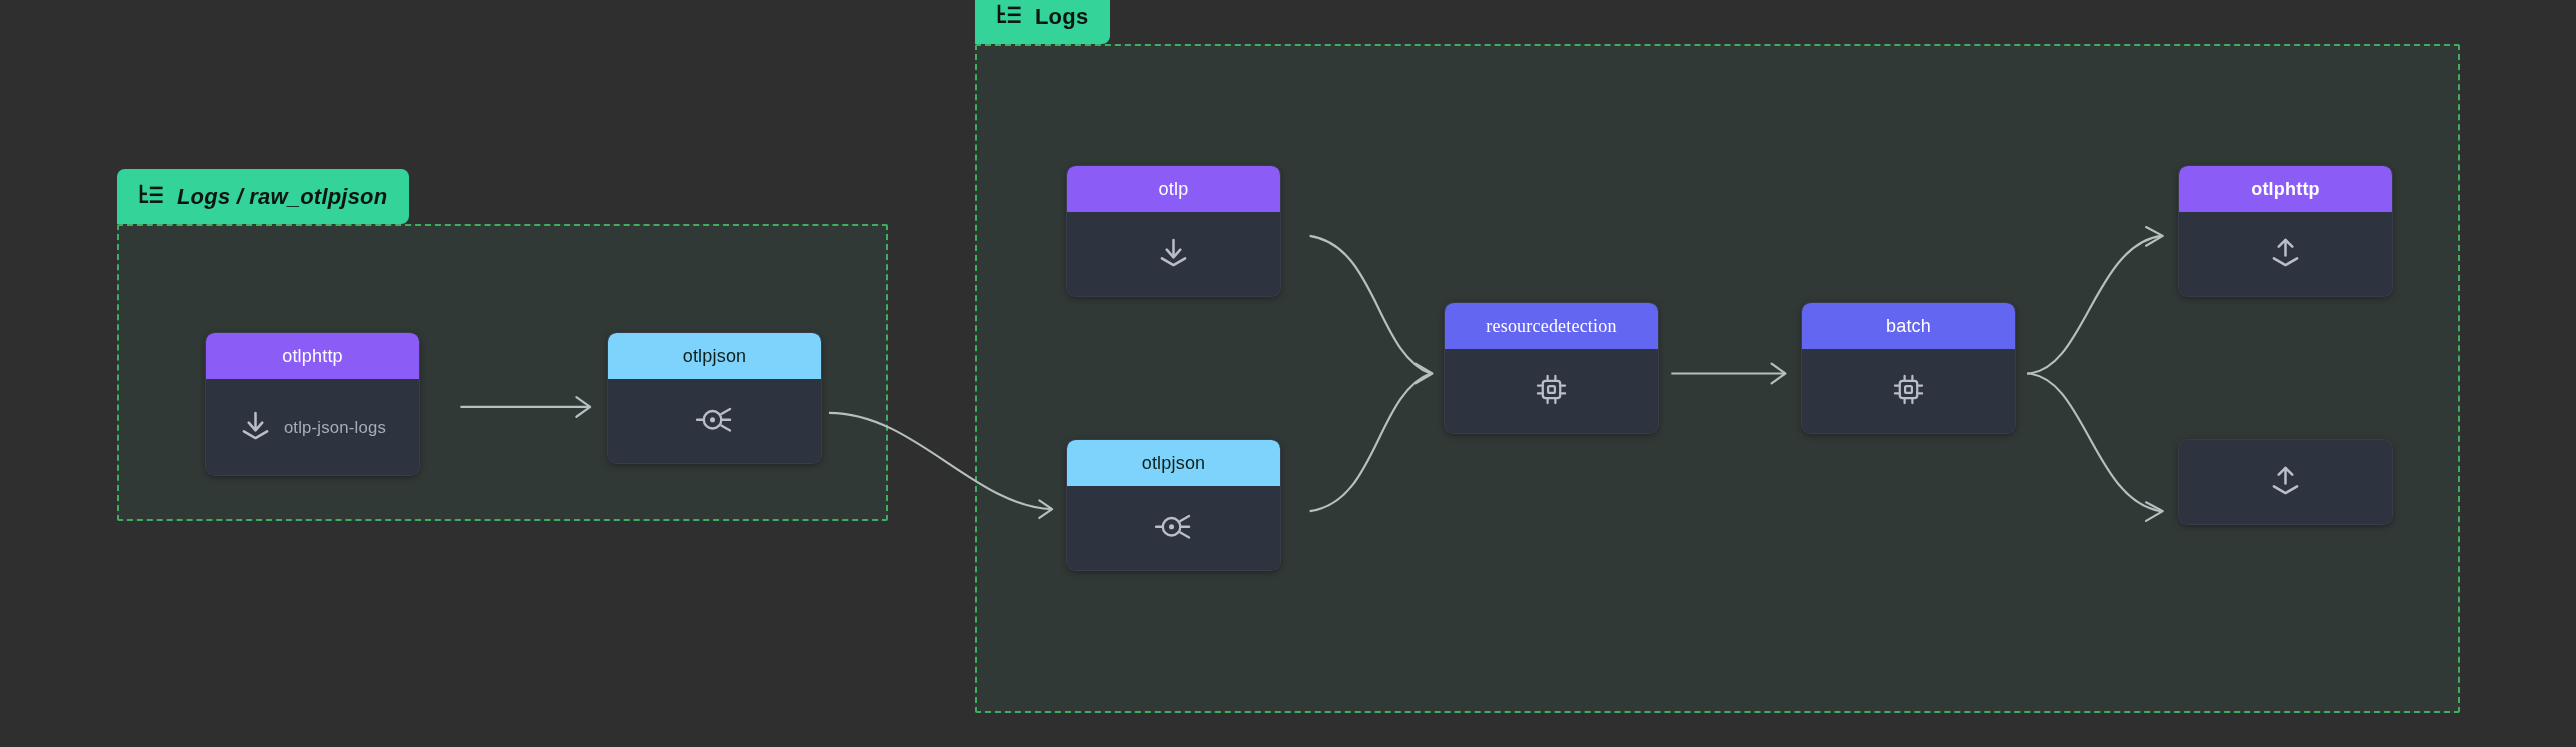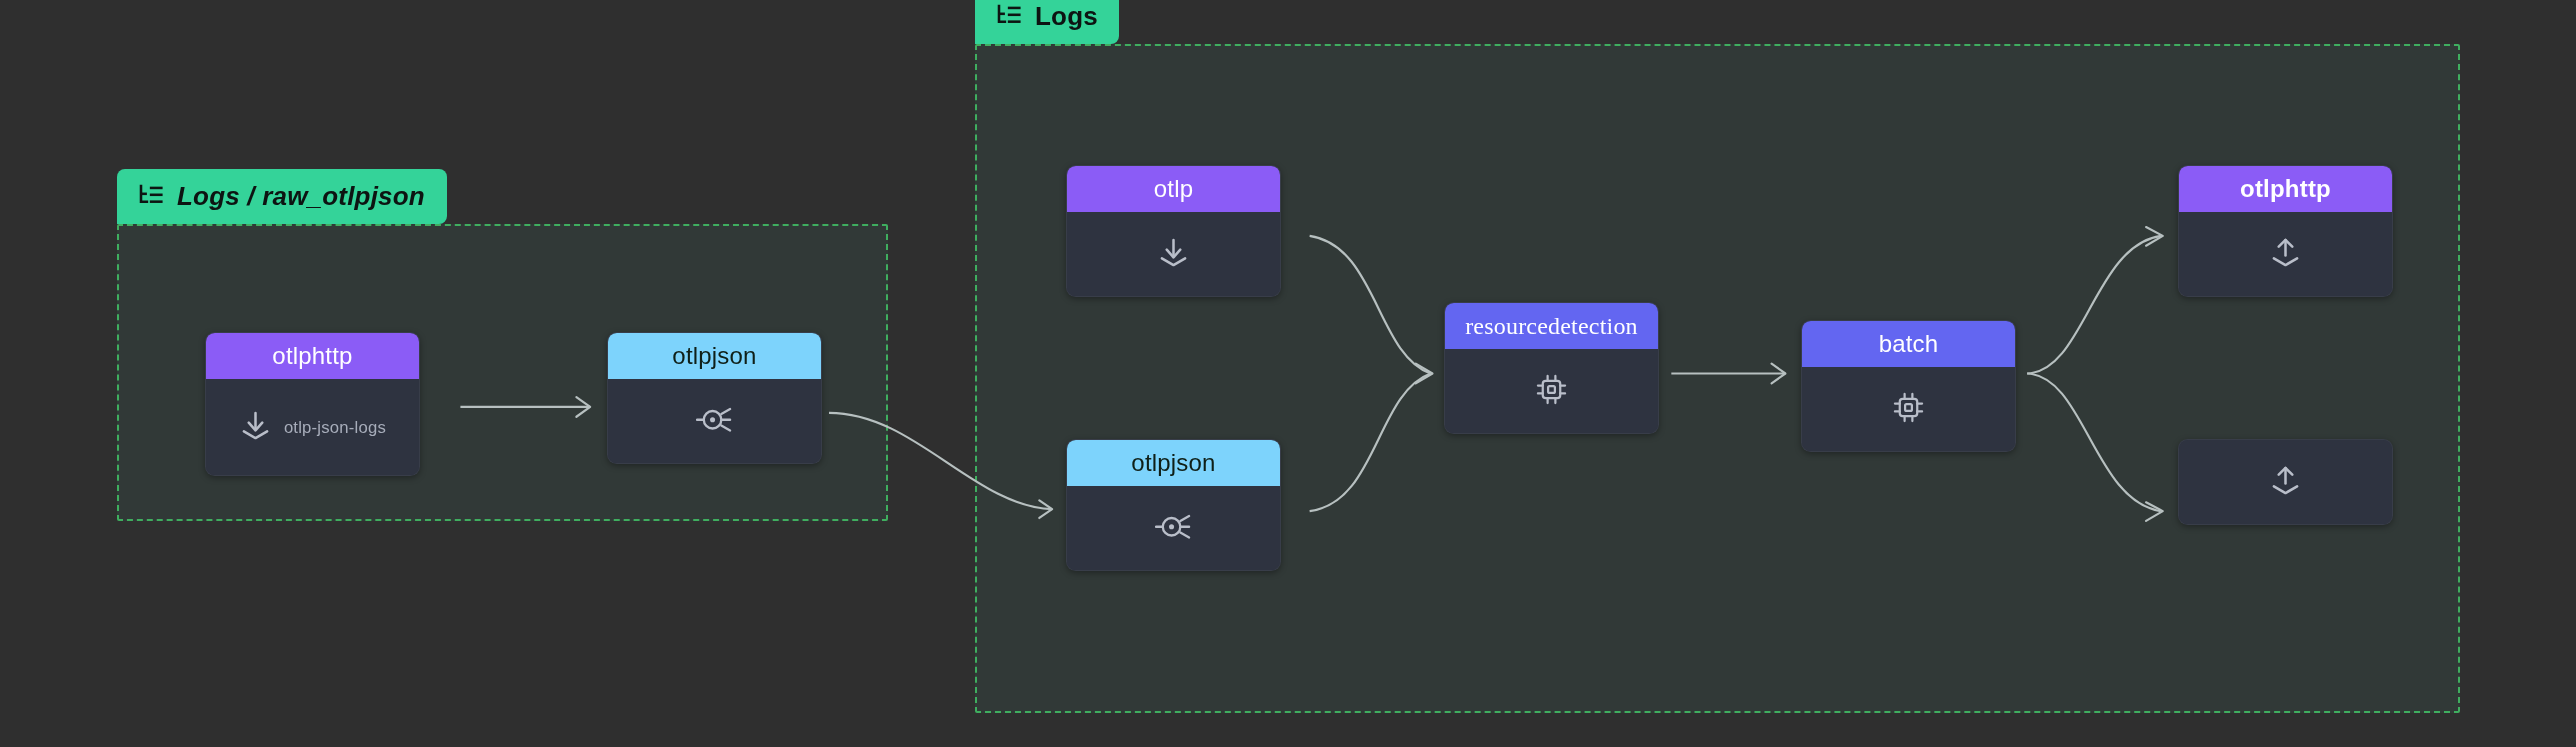--- a/index.html
+++ b/index.html
@@ -28,40 +28,40 @@
     align-items: center;
     gap: 12.8px;
     background: #34d399;
     color: #0d1412;
     font-weight: bold;
     border-radius: 7.9px 7.9px 7.9px 0;
     padding: 0 21.6px;
     height: 55px;
     white-space: nowrap;
   }
-  .group-label .gl-text { font-size: 26px; letter-spacing: 0.2px; }
+  .group-label .gl-text { font-size: 22px; letter-spacing: 0.2px; }
   .logs-icon { display: block; }
 
   
   .node {
     position: absolute;
     width: 215px;
     border-radius: 9.8px;
     background: #2e3340;
     box-shadow: 0 2px 5.9px rgba(0,0,0,.35);
     overflow: hidden;
     border: 1px solid rgba(255,255,255,.05);
   }
   .node-header {
     height: 46px;
     display: flex;
     align-items: center;
     justify-content: center;
     color: #ffffff;
-    font-size: 24px;
+    font-size: 18px;
     letter-spacing: 0.2px;
   }
   .node.receiver  .node-header,
   .node.exporter  .node-header { background: #8b5cf6; }
   .node.connector .node-header { background: #7dd3fc; color: #10251a; }
   .node.processor .node-header { background: #6366f1; }
   .node.connector .node-header { color: #0f1f17; }
 
   .node-body {
     background: #2e3340;
@@ -197,21 +197,21 @@
           <line x1="21" y1="26" x2="21" y2="31" stroke="#b9bec9" stroke-width="2.3" stroke-linecap="round"></line>
           <line x1="3" y1="13" x2="8" y2="13" stroke="#b9bec9" stroke-width="2.3" stroke-linecap="round"></line>
           <line x1="3" y1="21" x2="8" y2="21" stroke="#b9bec9" stroke-width="2.3" stroke-linecap="round"></line>
           <line x1="26" y1="13" x2="31" y2="13" stroke="#b9bec9" stroke-width="2.3" stroke-linecap="round"></line>
           <line x1="26" y1="21" x2="31" y2="21" stroke="#b9bec9" stroke-width="2.3" stroke-linecap="round"></line>
         </svg>
       </span>
     </div>
   </div>
 
-  <div class="node processor" style="left:1801px; top:320px;">
+  <div class="node processor" style="left:1801px; top:302px;">
     <div class="node-header">batch</div>
     <div class="node-body">
       <span class="node-icon">
         <svg width="33" height="33" viewBox="0 0 34 34">
           <rect x="8" y="8" width="18" height="18" rx="3" fill="none" stroke="#b9bec9" stroke-width="2.3"></rect>
           <rect x="13.5" y="13.5" width="7" height="7" rx="1.5" fill="none" stroke="#b9bec9" stroke-width="2.3"></rect>
           <line x1="13" y1="3" x2="13" y2="8" stroke="#b9bec9" stroke-width="2.3" stroke-linecap="round"></line>
           <line x1="21" y1="3" x2="21" y2="8" stroke="#b9bec9" stroke-width="2.3" stroke-linecap="round"></line>
           <line x1="13" y1="26" x2="13" y2="31" stroke="#b9bec9" stroke-width="2.3" stroke-linecap="round"></line>
           <line x1="21" y1="26" x2="21" y2="31" stroke="#b9bec9" stroke-width="2.3" stroke-linecap="round"></line>

